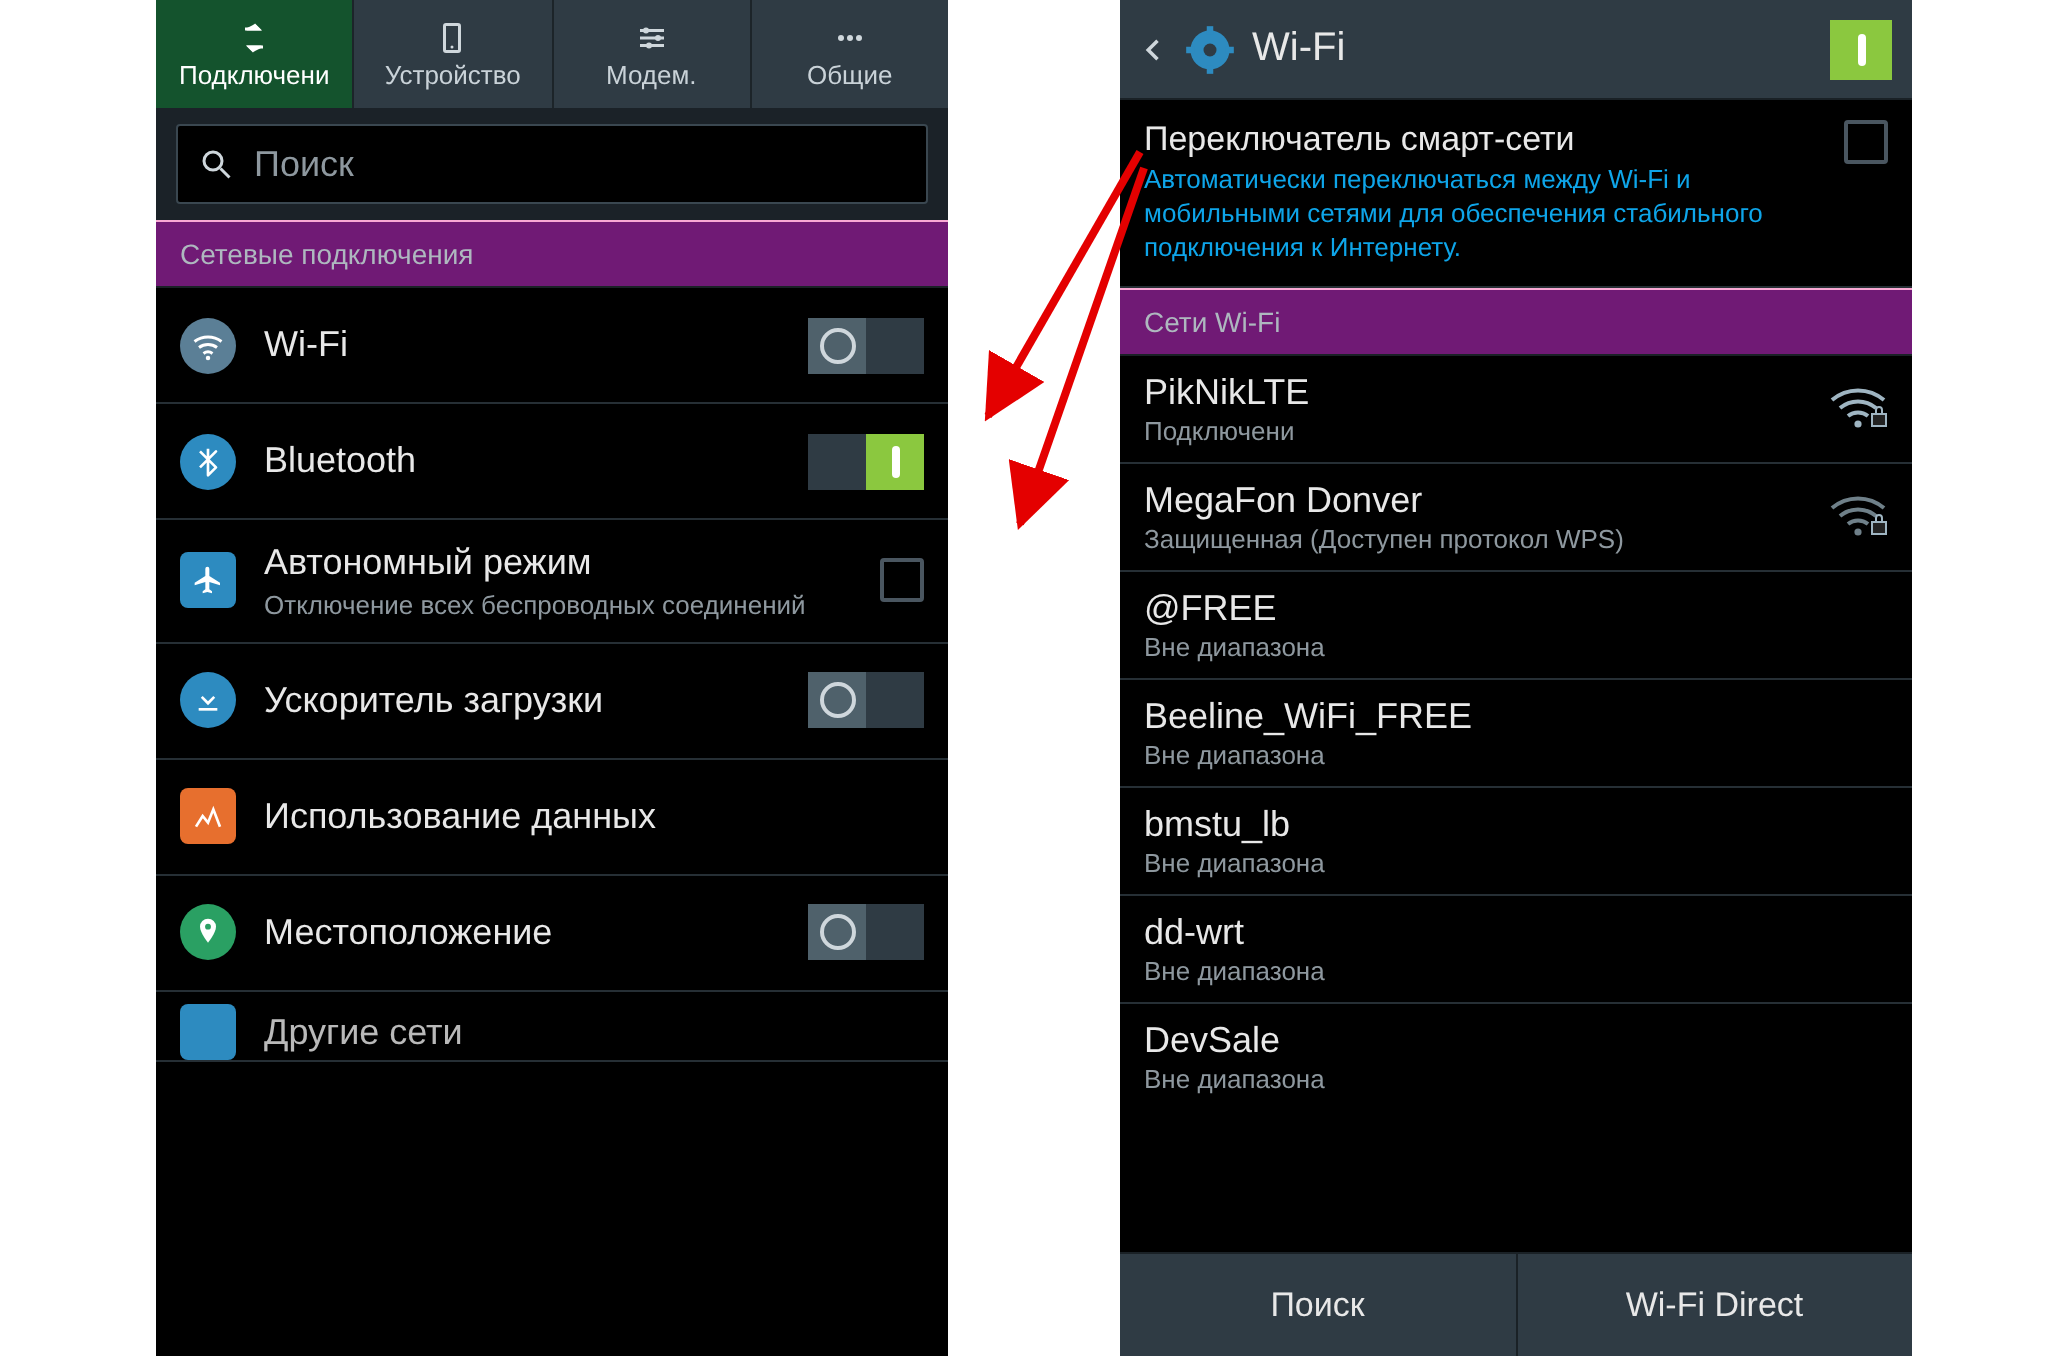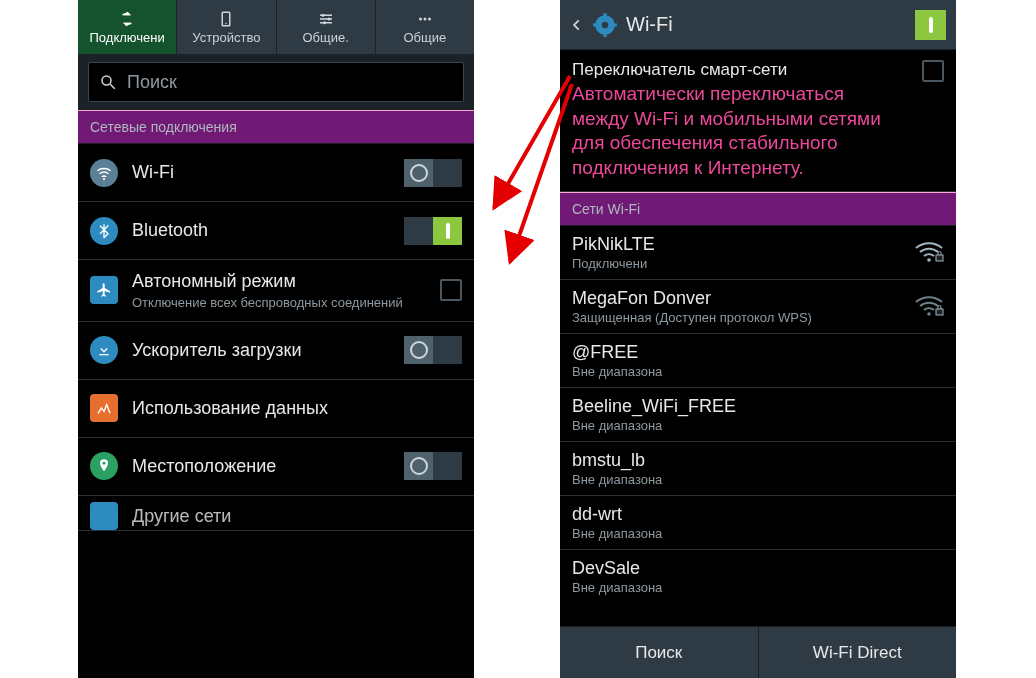--- a/index.html
+++ b/index.html
@@ -122,21 +122,21 @@
   .hdr .gear-icon { width:26px;height:26px; }
   .hdr .title { flex:1; font-size:20px; color:#e8e8e8; }
 
   .smart-row {
     display:flex; align-items:flex-start;
     padding:10px 12px; gap:20px;
     border-bottom:1px solid #262f35;
   }
   .smart-row .txt{flex:1;}
   .smart-row .t1{font-size:17px;color:#e8e8e8;}
-  .smart-row .t2{font-size:19px;color:#ec4899;line-height:1.3;margin-top:2px;}
+  .smart-row .t2{font-size:13px;color:#0ea5e9;line-height:1.3;margin-top:2px;}
 
   .net-row {
     display:flex; align-items:center;
     padding:8px 12px;
     border-bottom:1px solid #262f35;
     gap:12px;
     min-height:54px;
   }
   .net-row .info{flex:1;}
   .net-row .ssid{font-size:18px;color:#e8e8e8;}
@@ -180,21 +180,21 @@
         </svg>
       <span>Устройство</span>
     </div>
     <div class="tab">
       <svg viewBox="0 0 24 24">
           <path stroke="#cfd7dc" stroke-width="2" d="M4 7h16M4 12h16M4 17h16"></path>
           <circle cx="8" cy="7" r="2" fill="#cfd7dc"></circle>
           <circle cx="16" cy="12" r="2" fill="#cfd7dc"></circle>
           <circle cx="10" cy="17" r="2" fill="#cfd7dc"></circle>
         </svg>
-      <span>Общие.</span>
+      <span>Модем.</span>
     </div>
     <div class="tab">
       <svg viewBox="0 0 24 24">
           <circle cx="6" cy="12" r="2" fill="#cfd7dc"></circle>
           <circle cx="12" cy="12" r="2" fill="#cfd7dc"></circle>
           <circle cx="18" cy="12" r="2" fill="#cfd7dc"></circle>
         </svg>
       <span>Общие</span>
     </div>
   </div>

